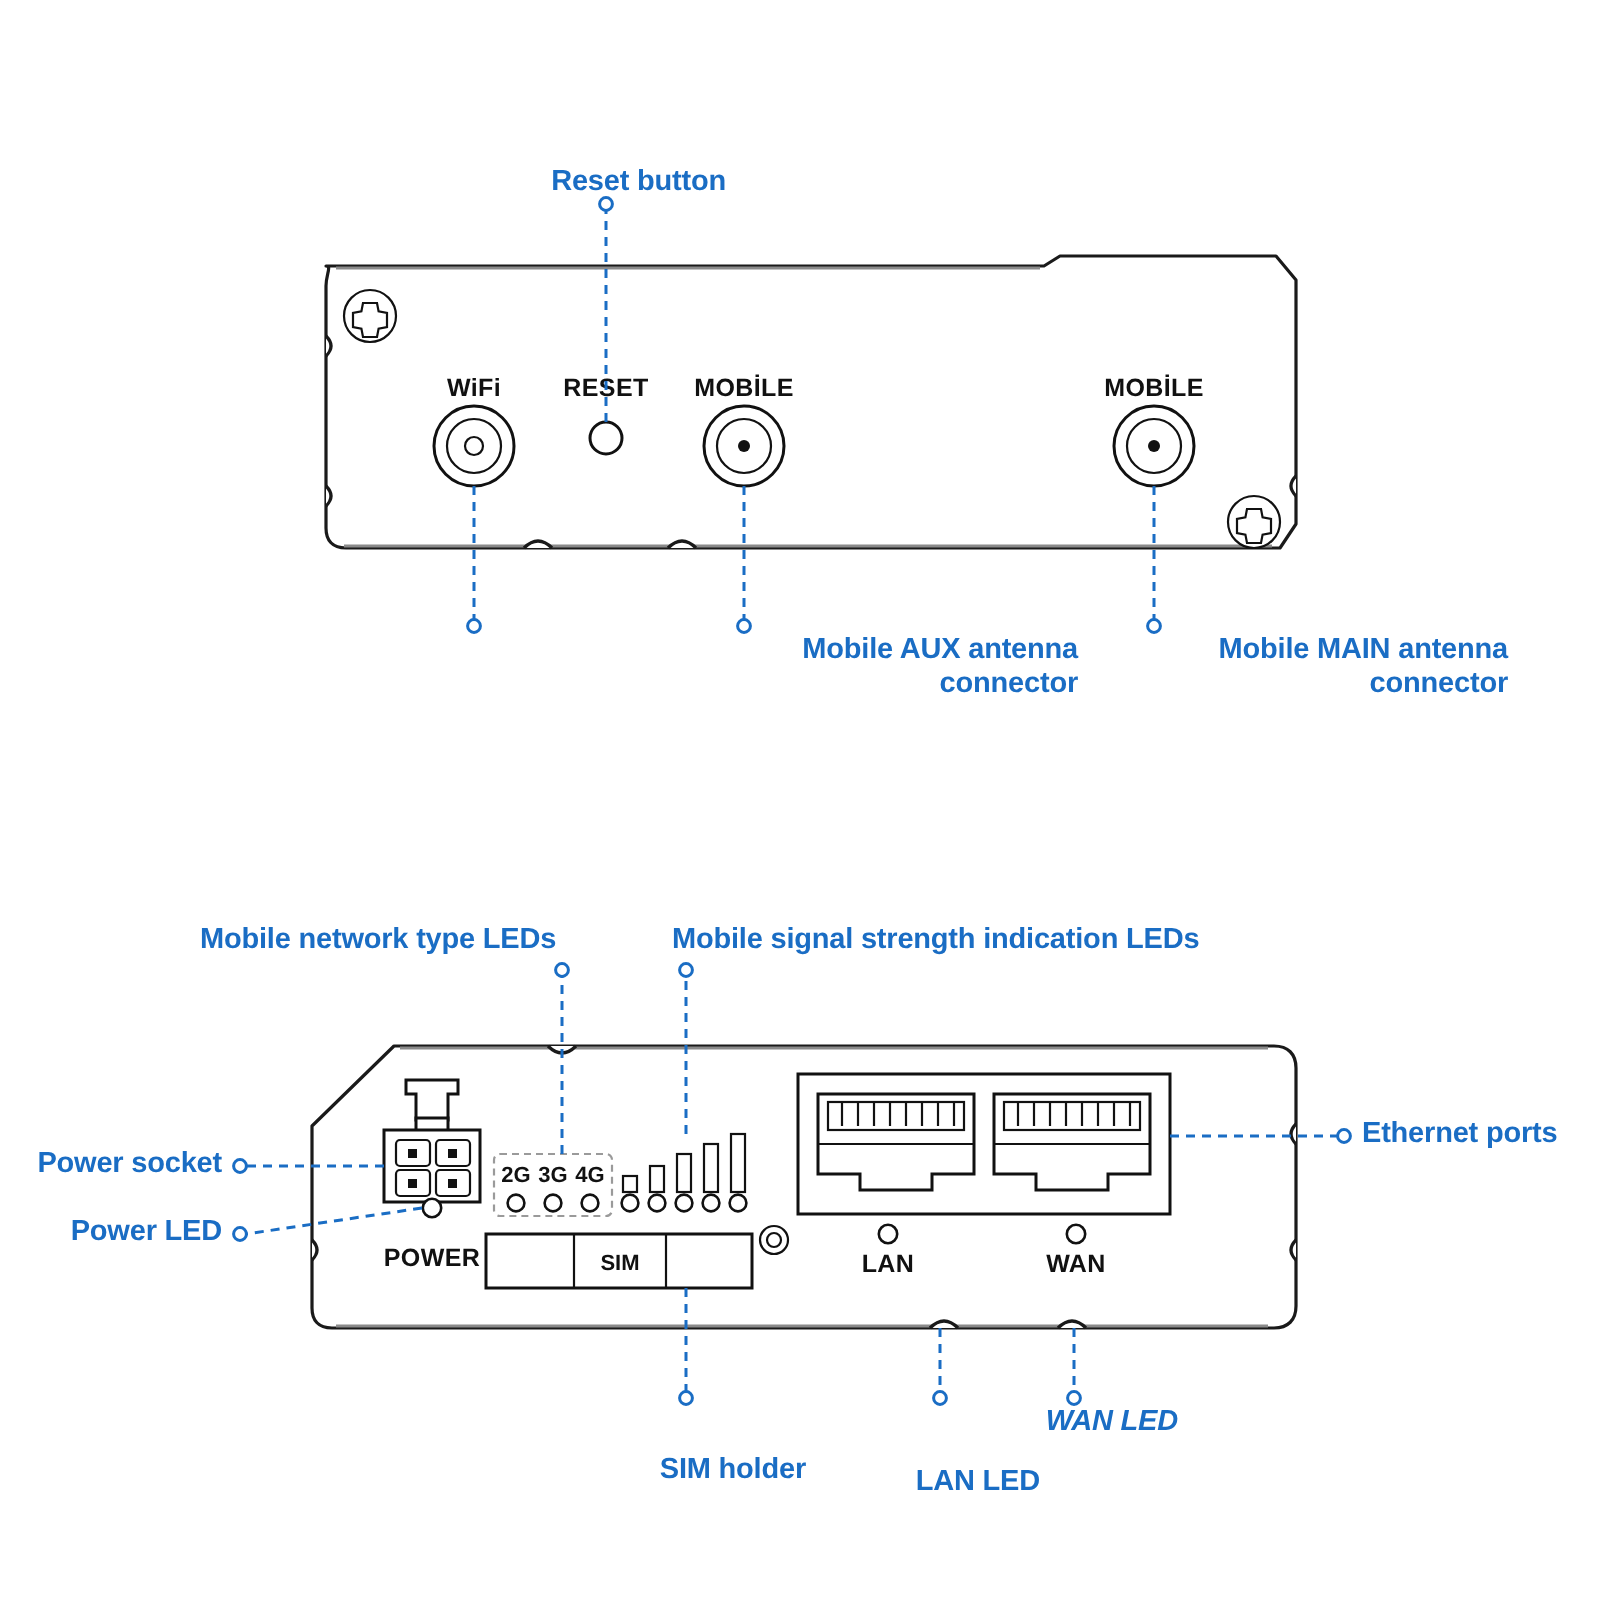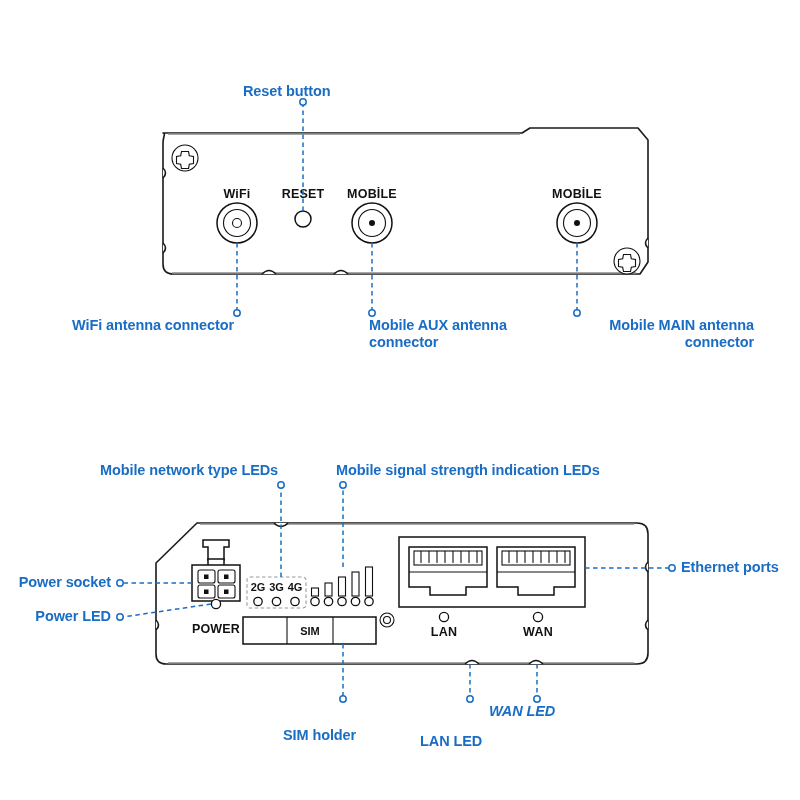--- a/index.html
+++ b/index.html
@@ -95,21 +95,21 @@
     position: absolute;
     color: #1a6dc4;
     font-family: "Liberation Sans", sans-serif;
     font-weight: bold;
     font-size: 14.5px;
     line-height: 17px;
     white-space: pre-line;
     letter-spacing: -0.1px;
   }
   .anno.right { text-align: right; }
-  .anno.center { text-align: left; }
+  .anno.center { text-align: right; }
 </style>
 </head>
 <body>
 
 <div id="stage">
 
   <svg id="diagram" viewBox="0 0 800 800" xmlns="http://www.w3.org/2000/svg">
 
     <g>
 
@@ -333,23 +333,22 @@
         <circle class="leader-dot" cx="470" cy="699" r="3.2"></circle>
 
         <path class="leader" d="M 537,664 L 537,697"></path>
         <circle class="leader-dot" cx="537" cy="699" r="3.2"></circle>
       </g>
     </g>
   </svg>
 
   <div class="anno center" style="left:243px; top:83px; width:120px;">Reset button</div>
 
-  <div class="anno" style="left:72px; top:317px; width:240px;">WiFi antenna connector</div>
-
-  <div class="anno" style="left:369px; top:317px; width:170px;">Mobile AUX antenna
+
+  <div class="anno" style="left:369px; top:317px; width:170px;text-align:right;">Mobile AUX antenna
 connector</div>
 
   <div class="anno" style="left:574px; top:317px; width:180px;text-align:right;">Mobile MAIN antenna
 connector</div>
 
   <div class="anno" style="left:336px; top:462px; width:300px;">Mobile signal strength indication LEDs</div>
 
   <div class="anno" style="left:100px; top:462px; width:200px;">Mobile network type LEDs</div>
 
   <div class="anno right" style="left:-5px; top:574px; width:116px;">Power socket</div>

